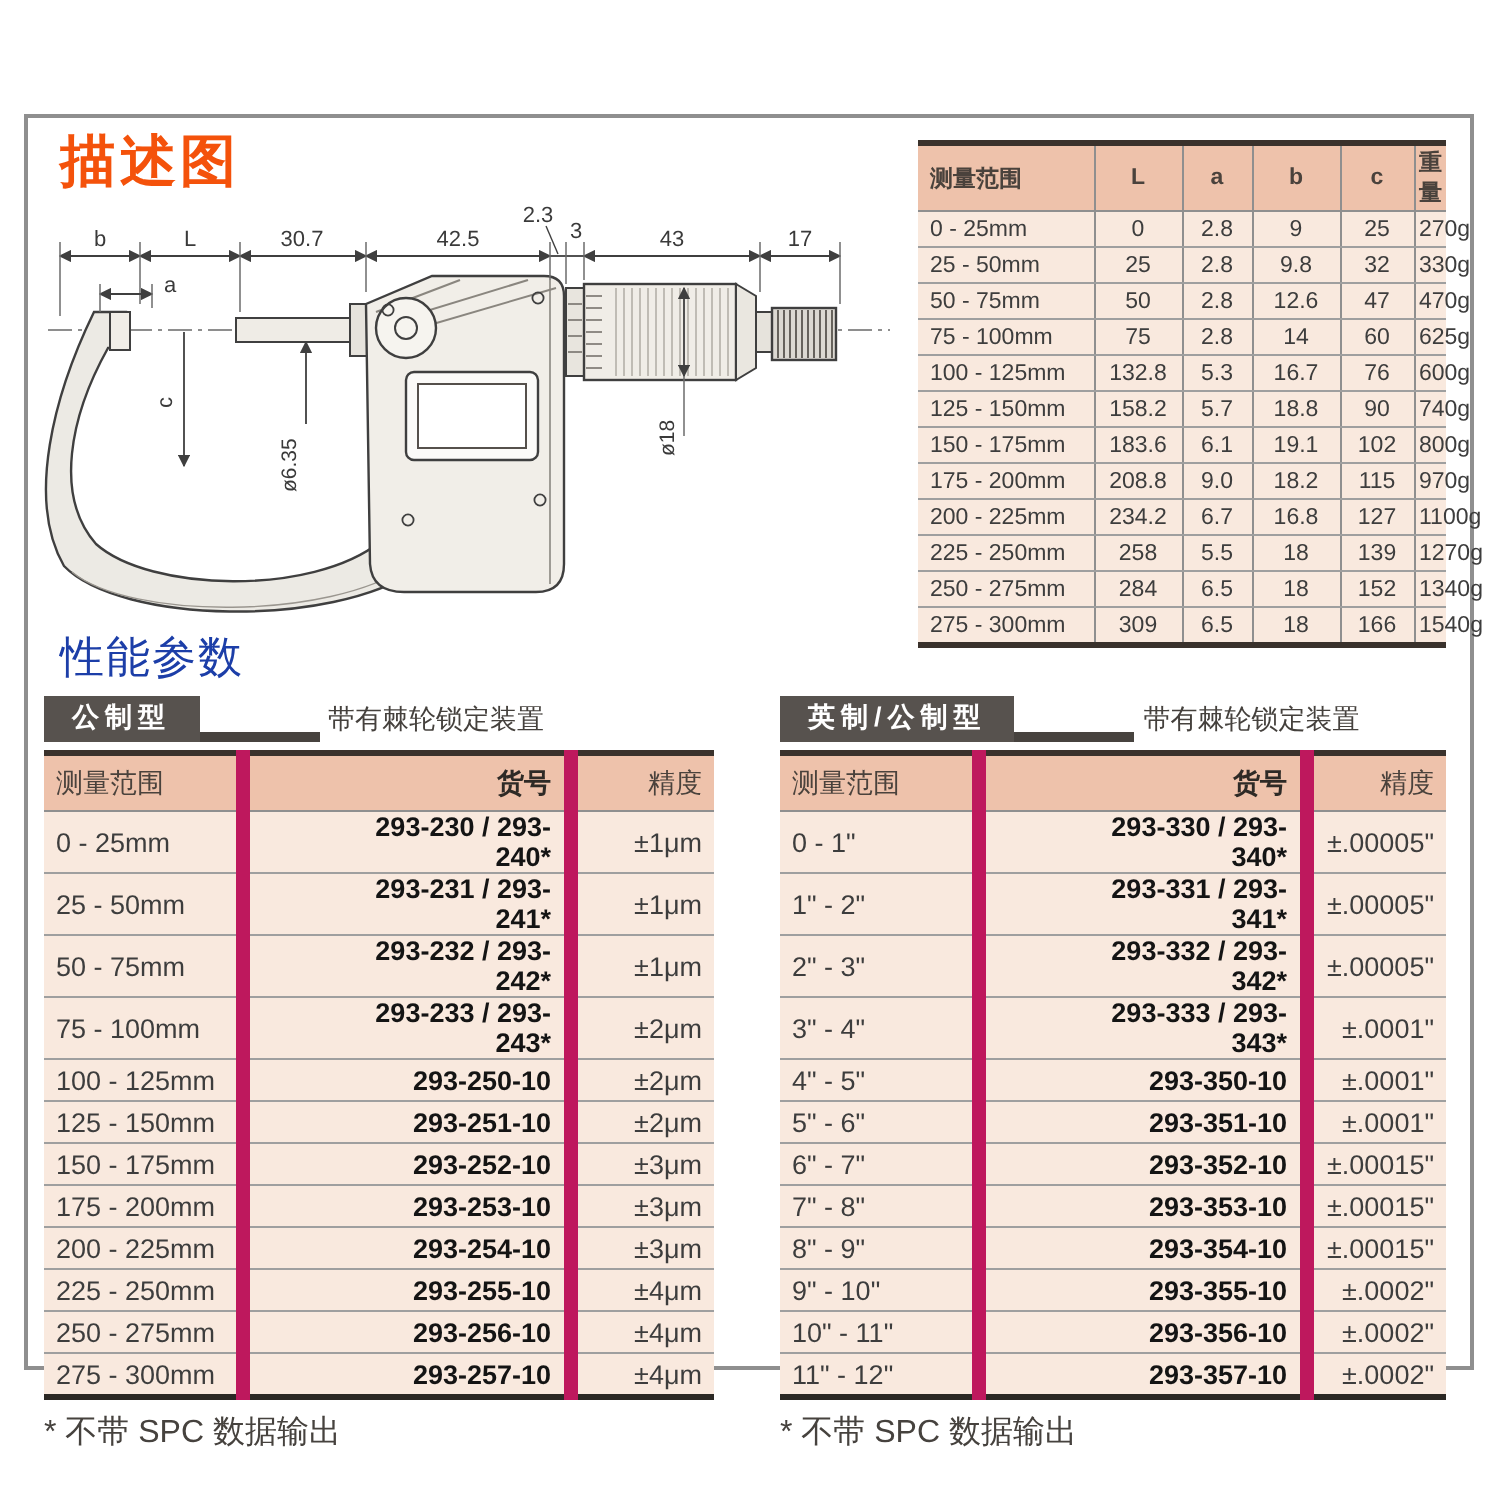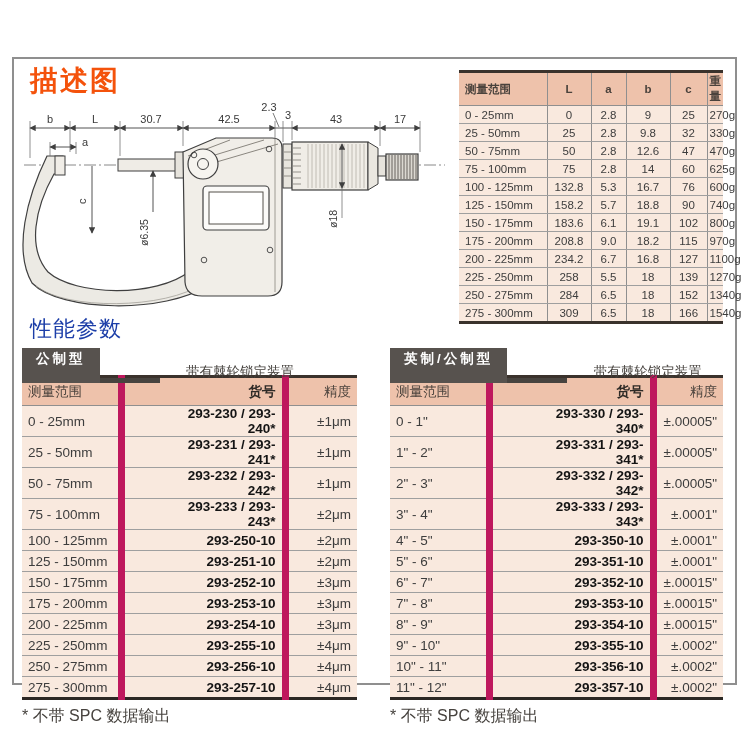--- a/index.html
+++ b/index.html
@@ -26,25 +26,25 @@
   .dim-table col.c-range{width:88px}.dim-table col.c-l{width:44px}
   .dim-table col.c-a{width:35px}.dim-table col.c-b{width:44px}
   .dim-table col.c-c{width:37px}
 
   
   .spec-block{position:absolute;width:335px;}
   .spec-metric{left:22px;top:348px;}
   .spec-inch{left:390px;top:348px;width:333px;}
   .badge-row{height:22px;white-space:nowrap;}
   .badge{display:inline-block;background:#57524e;color:#ffffff;font-size:13.5px;
-    font-weight:bold;letter-spacing:3px;text-align:center;padding:2px 14px 15px 14px;
+    font-weight:bold;letter-spacing:3px;text-align:center;padding:2px 14px 3px 14px;
     vertical-align:bottom;}
   .badge-bar{display:inline-block;width:60px;height:5px;background:#47433f;
     vertical-align:bottom;margin-bottom:0px;}
-  .subtitle{display:inline-block;color:#45413d;font-size:13.5px;margin-left:22px;
+  .subtitle{display:inline-block;color:#45413d;font-size:13.5px;
     vertical-align:bottom;padding-bottom:2px;}
   .spec-table{border-collapse:collapse;table-layout:fixed;width:100%;
     margin-top:5px;font-size:13.5px;color:#3d3d3d;
     border-top:3px solid #3a322c;border-bottom:3px solid #2c2824;}
   .spec-table th{background:#eec2ab;height:25px;text-align:left;color:#4a423c;
     font-weight:normal;padding:1px 6px;border-bottom:1px solid #8f8f8f;}
   .spec-table th.hdr-bold{font-weight:bold;color:#2e2a26;}
   .spec-table td{background:#f9e9de;height:20px;padding:0 6px;
     border-bottom:1px solid #9f9f9f;}
   .spec-table th+th,.spec-table td+td{border-left:7px solid #be185d;text-align:right;}

